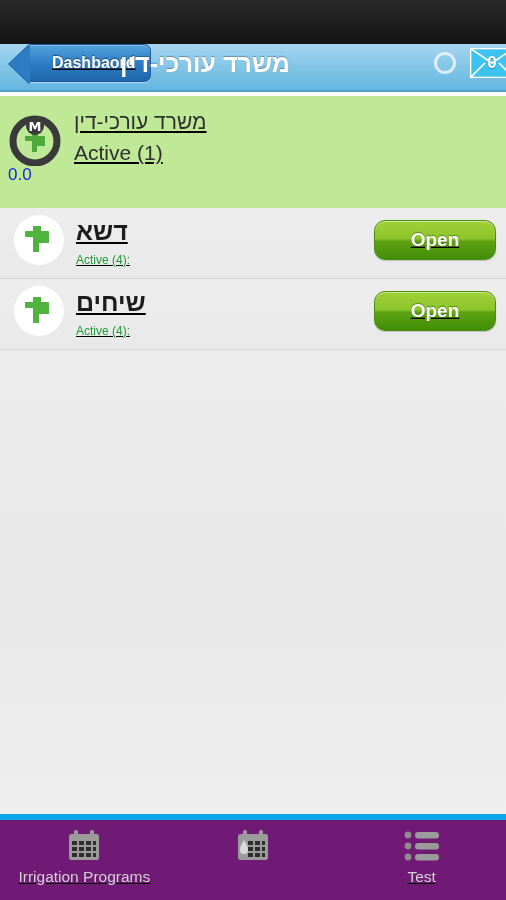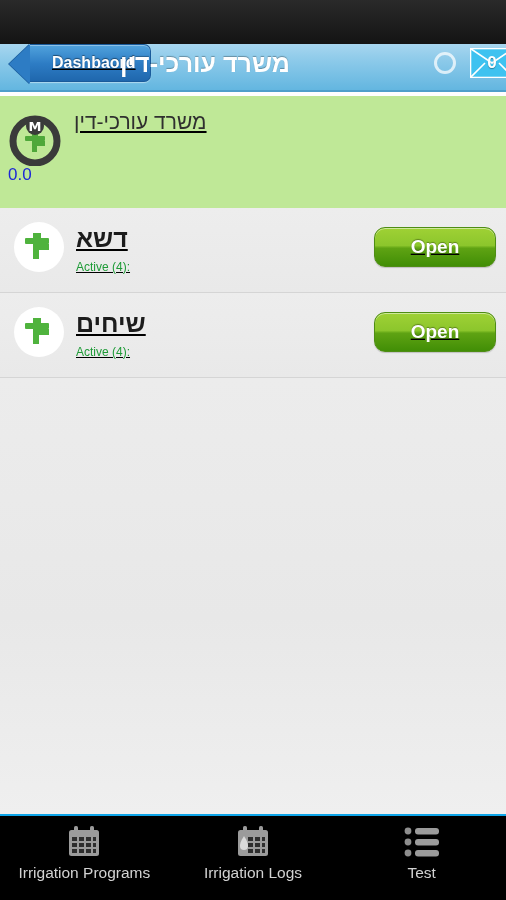--- a/index.html
+++ b/index.html
@@ -98,21 +98,21 @@
   .sum-name{ font-size:21px; color:#2f2f2f; direction:rtl; text-align:left; line-height:28px; }
   .sum-status{ font-size:21px; color:#2f2f2f; line-height:30px; margin-top:2px; }
   .sum-value{
     position:absolute; left:8px; bottom:23px;
     color:#1d27d6; font-size:17px;
   }
 
   
   .list{ background:#ececec; }
   .row{
-    height:85px;
+    height:71px;
     display:flex; align-items:center;
     padding:0 10px 0 14px;
     border-bottom:1px solid #d5d5d5;
     background:linear-gradient(to bottom,#ededed,#e9e9e9);
     position:relative;
   }
   .row-avatar{
     flex:0 0 50px; width:50px; height:50px;
     background:#fff; border-radius:50%;
     display:flex; align-items:center; justify-content:center;
@@ -133,23 +133,23 @@
     display:flex; align-items:center; justify-content:center;
     cursor:pointer;
     margin-top:-6px;
   }
 
   .filler{ flex:1; background:linear-gradient(to bottom,#ececec 0%,#e8e8e8 55%,#efefef 100%); }
 
   
   .tabbar{
     flex:0 0 86px; height:86px;
-    background:#000000;
+    background:#701a75;
     display:flex;
-    border-top:2px solid #0ea5e9;
+    border-top:6px solid #0ea5e9;
   }
   .tab{
     flex:1;
     display:flex; flex-direction:column; align-items:center;
     padding-top:6px;
     cursor:pointer;
     position:relative;
   }
   .tab-ico{ height:40px; display:flex; align-items:center; justify-content:center; }
   .tab-label{
@@ -269,20 +269,21 @@
         <rect x="17" y="24" width="20" height="5" rx="1" fill="#4fa83a"></rect>
         <rect x="24" y="20" width="6" height="5" fill="#4fa83a"></rect>
         <rect x="24" y="29" width="5" height="11" fill="#4fa83a"></rect>
         <rect x="29" y="29" width="8" height="5" fill="#4fa83a"></rect>
         <circle cx="27" cy="14" r="9" fill="#3a3a3a"></circle>
         <text x="27" y="19" font-size="13" font-weight="bold" fill="#ffffff" text-anchor="middle" font-family="DejaVu Sans">M</text>
       </svg>
     </div>
     <div class="sum-body">
       <div class="sum-name">משרד עורכי-דין</div>
+      <div class="sum-status">Active (1)</div>
     </div>
     <div class="sum-value">0.0</div>
   </div>
 
   <div class="list">
 
     <div class="row">
       <div class="row-avatar">
         <svg width="36" height="34" viewBox="0 0 36 34">
           <rect x="4" y="8" width="24" height="6" rx="1" fill="#4fb33d"></rect>
@@ -359,21 +360,20 @@
             <rect x="27" y="12" width="3" height="4" fill="#2e2e2e"></rect>
           <rect x="13" y="18" width="5" height="4" fill="#2e2e2e"></rect>
             <rect x="20" y="18" width="5" height="4" fill="#2e2e2e"></rect>
             <rect x="27" y="18" width="3" height="4" fill="#2e2e2e"></rect>
           <rect x="13" y="24" width="5" height="4" fill="#2e2e2e"></rect>
             <rect x="20" y="24" width="5" height="4" fill="#2e2e2e"></rect>
             <rect x="27" y="24" width="3" height="4" fill="#2e2e2e"></rect>
           <path d="M9 11 C 12.5 16.5 13 19 13 21 a4 4 0 0 1 -8 0 c0 -2 0.5 -4.5 4 -10 Z" fill="#d9d9d9"></path>
         </svg>
       </div>
-      <div class="tab-label">Irrigation Logs</div>
     </div>
 
     <div class="tab">
       <div class="tab-ico">
         <svg width="36" height="30" viewBox="0 0 36 30">
           <circle cx="4" cy="4" r="3.4" fill="#8e8e8e"></circle>
             <rect x="11" y="1" width="24" height="6.5" rx="3" fill="#9b9b9b"></rect>
           <circle cx="4" cy="15" r="3.4" fill="#8e8e8e"></circle>
             <rect x="11" y="12" width="24" height="6.5" rx="3" fill="#9b9b9b"></rect>
           <circle cx="4" cy="26" r="3.4" fill="#8e8e8e"></circle>

